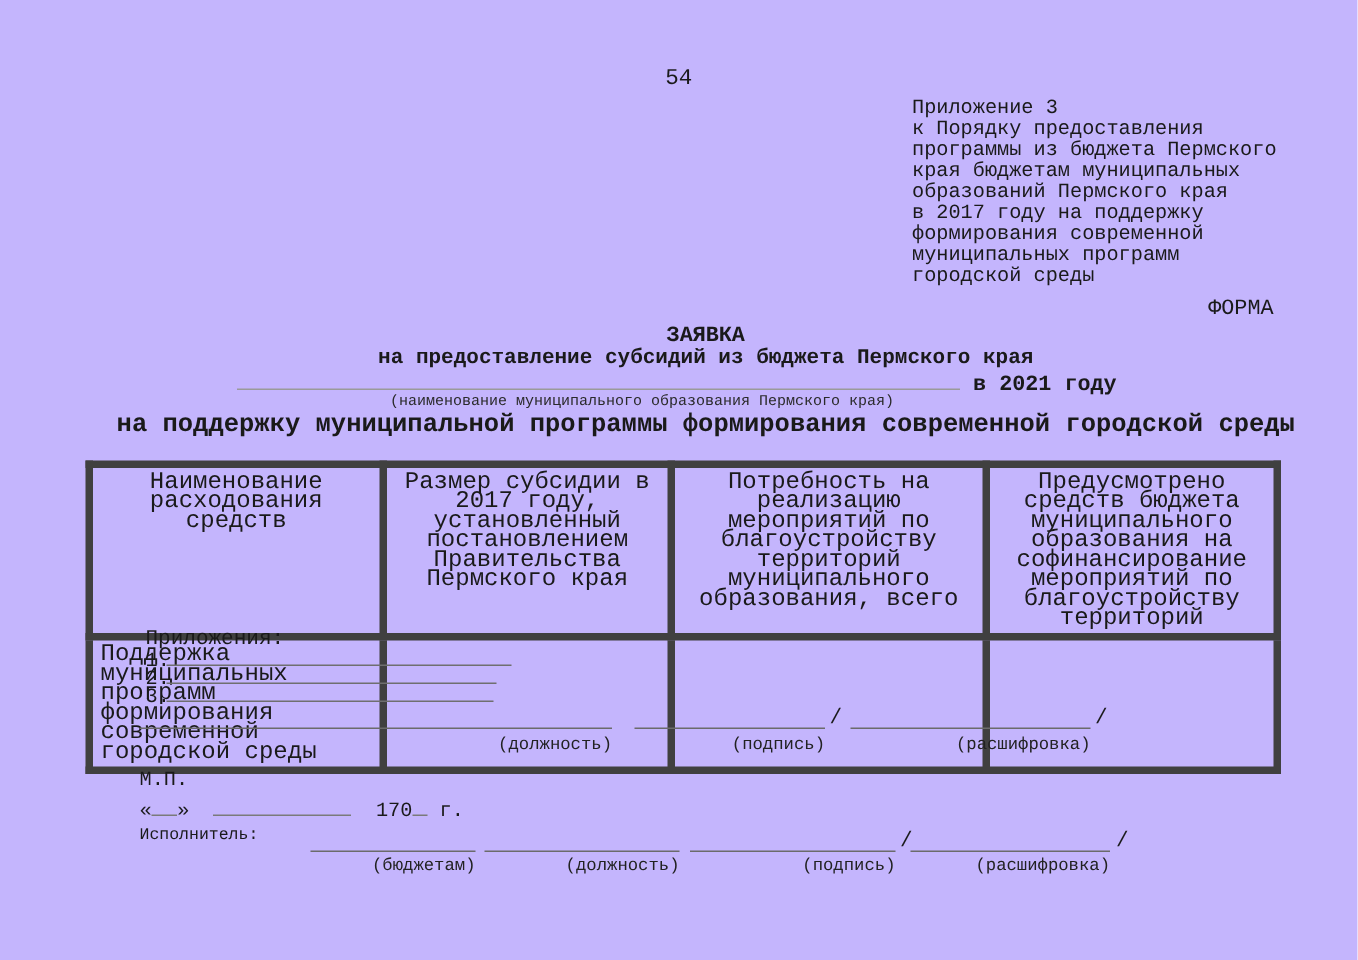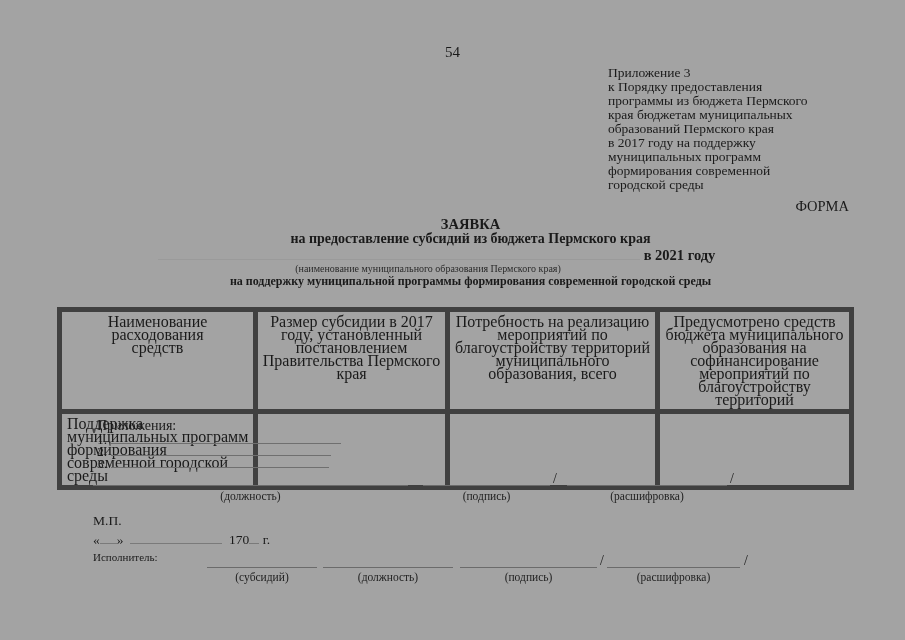--- a/index.html
+++ b/index.html
@@ -1,42 +1,42 @@
 <!DOCTYPE html>
 <html><head>
 <meta charset="utf-8">
 <style>
   * { margin: 0; padding: 0; box-sizing: border-box; }
   html, body { background: #ffffff; }
   .page {
     position: relative;
     width: 905px;
     height: 640px;
-    background: #a3a3a3;
-    font-family: Liberation Serif, serif;
+    background: #c4b5fd;
+    font-family: Liberation Mono, monospace;
     color: #1a1a1a;
     overflow: hidden;
   }
   .abs { position: absolute; }
   .center { text-align: center; padding-left: 36px; }
   .bold { font-weight: bold; }
 
   .page-num { top: 44px; left: 0; width: 905px; text-align: center; font-size: 15px; }
 
   .appendix { top: 66px; left: 608px; width: 250px; font-size: 13.5px; line-height: 14px; }
 
   .forma { top: 198px; left: 0; width: 849px; text-align: right; font-size: 14.5px; }
 
   .t1 { top: 216px; left: 0; width: 905px; font-size: 14.5px; }
   .t2 { top: 231px; left: 0; width: 905px; font-size: 14px; }
   .year-row { top: 246px; left: 158px; font-size: 14.5px; white-space: nowrap; }
   .blank { display: inline-block; border-bottom: 1px solid #7a7a7a; vertical-align: baseline; }
   .year-row .blank { width: 482px; height: 14px; border-bottom-color: #9a9a9a; }
   .caption { top: 263px; left: 90px; width: 640px; font-size: 10px; color: #2a2a2a; }
-  .t3 { top: 274px; left: 0; width: 905px; font-size: 12px; }
+  .t3 { top: 274px; left: 0; width: 905px; font-size: 17px; }
 
   table.subsidy {
     position: absolute; top: 307px; left: 57px; width: 792px;
     border-collapse: collapse; table-layout: fixed;
   }
   table.subsidy td {
     border: 5px solid #404040;
     font-size: 16px; line-height: 13px;
     text-align: center; vertical-align: top;
     padding: 3px 4px;
@@ -47,21 +47,21 @@
   table.subsidy td.left { text-align: left; padding-left: 5px; }
 
   .attachments { top: 419px; left: 97px; font-size: 13.5px; }
   .att-label { font-size: 14px; line-height: 14px; }
   .att-row { line-height: 12px; height: 12px; white-space: nowrap; }
   .att-row .blank { height: 11px; border-bottom-color: #6f6f6f; }
   .att-num { display: inline-block; width: 14px; }
 
   .sigline { height: 16px; border-bottom: 1px solid #6b6b6b; }
   .slash { font-size: 14px; }
-  .flabel { font-size: 11.5px; text-align: center; color: #222; }
+  .flabel { font-size: 11.5px; text-align: right; color: #222; }
 
   .stamp { top: 513px; left: 93px; font-size: 13.5px; }
   .date-row { top: 531px; left: 93px; font-size: 13.5px; white-space: nowrap; }
   .date-row .blank { height: 13px; }
 
   .executor-label { top: 551px; left: 93px; font-size: 11px; }
 </style>
 </head>
 <body>
 
@@ -69,22 +69,22 @@
 
   <div class="abs page-num">54</div>
 
   <div class="abs appendix">
     <div>Приложение 3</div>
     <div>к Порядку предоставления</div>
     <div>программы из бюджета Пермского</div>
     <div>края бюджетам муниципальных</div>
     <div>образований Пермского края</div>
     <div>в 2017 году на поддержку</div>
+    <div>формирования современной</div>
     <div>муниципальных программ</div>
-    <div>формирования современной</div>
     <div>городской среды</div>
   </div>
 
   <div class="abs forma">ФОРМА</div>
 
   <div class="abs t1 center bold">ЗАЯВКА</div>
   <div class="abs t2 center bold">на предоставление субсидий из бюджета Пермского края</div>
 
   <div class="abs year-row"><span class="blank"></span><span class="bold">&nbsp;<span>в 2021 году</span></span></div>
 
@@ -137,18 +137,18 @@
   <div class="abs date-row"><span>«</span><span class="blank" style="width:17px"></span><span>»</span>&nbsp;&nbsp;<span class="blank" style="width:92px"></span>&nbsp;&nbsp;<span>170</span><span class="blank" style="width:10px"></span>&nbsp;<span>г.</span></div>
 
   <div class="abs executor-label">Исполнитель:</div>
   <div class="abs sigline" style="top:552px; left:207px; width:110px;"></div>
   <div class="abs sigline" style="top:552px; left:323px; width:130px;"></div>
   <div class="abs sigline" style="top:552px; left:460px; width:137px;"></div>
   <div class="abs slash" style="top:553px; left:600px;">/</div>
   <div class="abs sigline" style="top:552px; left:607px; width:133px;"></div>
   <div class="abs slash" style="top:553px; left:744px;">/</div>
 
-  <div class="abs flabel" style="top:571px; left:207px; width:110px;">(субсидий)</div>
+  <div class="abs flabel" style="top:571px; left:207px; width:110px;">(бюджетам)</div>
   <div class="abs flabel" style="top:571px; left:323px; width:130px;">(должность)</div>
   <div class="abs flabel" style="top:571px; left:460px; width:137px;">(подпись)</div>
   <div class="abs flabel" style="top:571px; left:607px; width:133px;">(расшифровка)</div>
 
 </div>
 
 </body></html>

